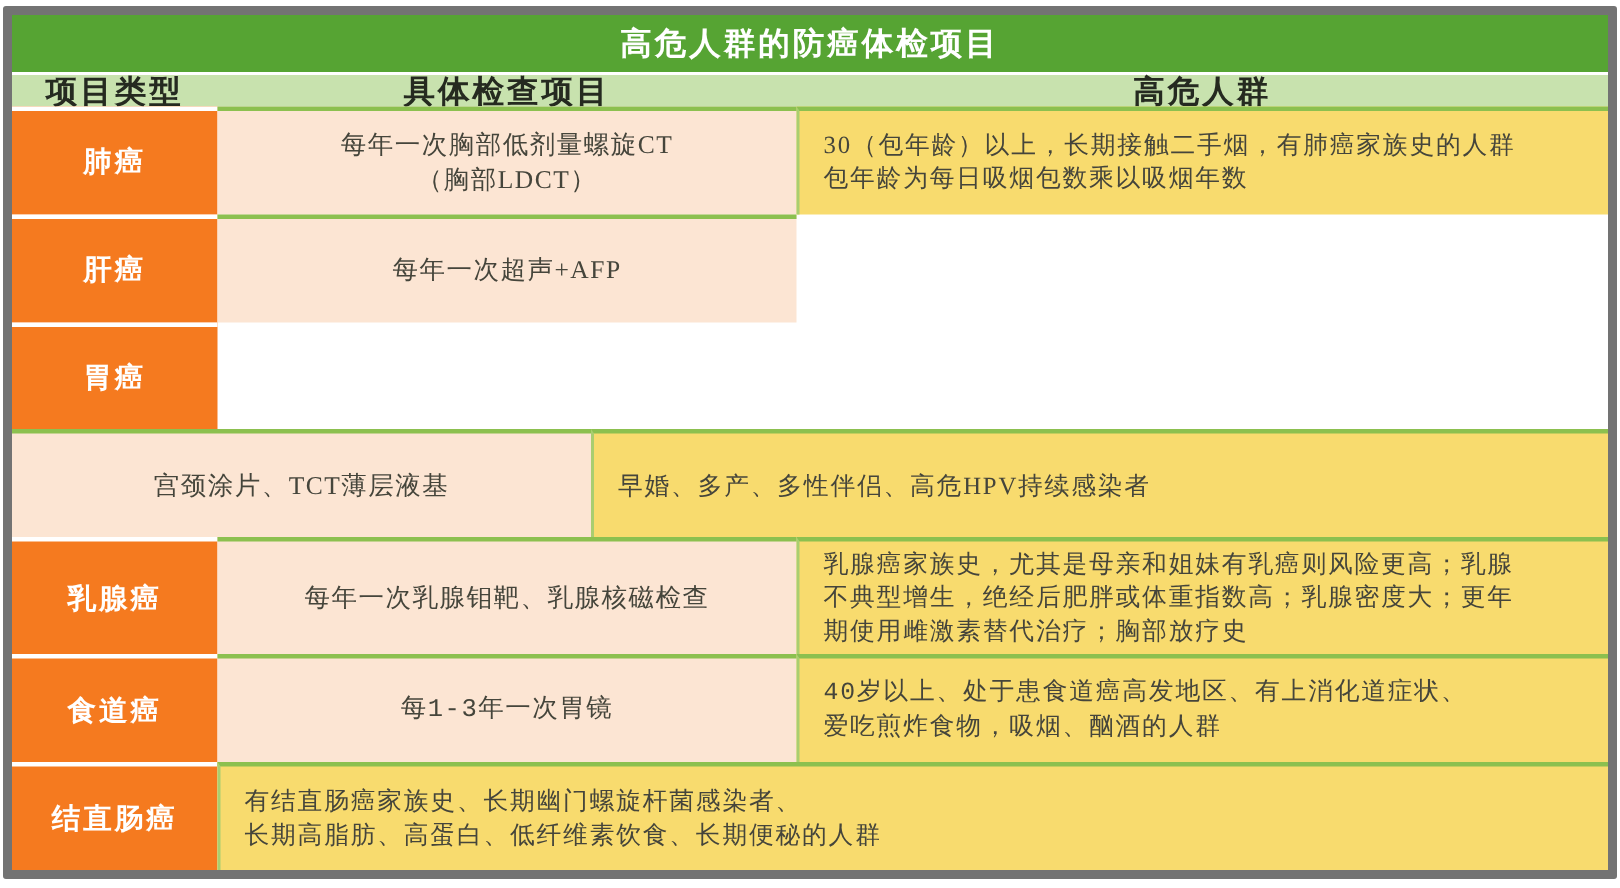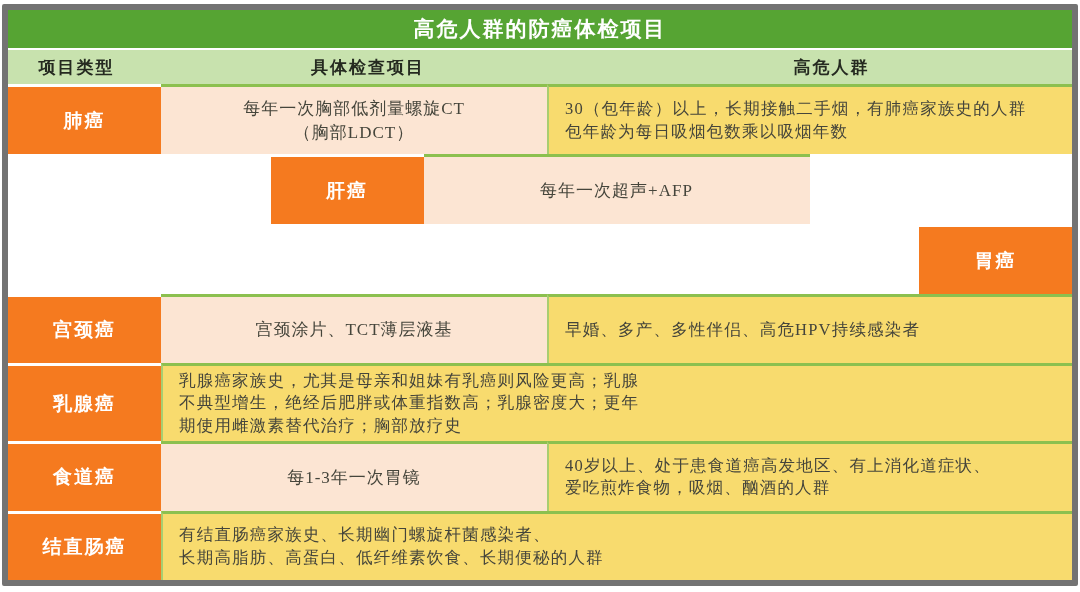--- a/index.html
+++ b/index.html
@@ -26,36 +26,35 @@
     height: 40px;
     background: #56A433;
     color: #ffffff;
     font-size: 21px; font-weight: bold;
     letter-spacing: 2px;
     display: flex; align-items: center; justify-content: center;
     border-bottom: 2px solid #ffffff;
   }
   .header-row {
     display: flex;
-    height: 34px;
+    height: 21px;
     background: #C8E2AE;
     color: #252a20;
-    font-size: 17px; font-weight: bold;
+    font-size: 21px; font-weight: bold;
     letter-spacing: 2px;
-    gap: 30px;
   }
   .header-cell { display: flex; align-items: center; justify-content: center; }
   .hc-type { width: 137px; }
   .hc-exam { width: 386px; }
   .hc-risk { flex: 1; }
 
   .row { display: flex; flex: 1; }
   .cell { display: flex; align-items: center; }
   .cell-type {
-    width: 153px;
+    width: 137px;
     background: #F57A1F;
     color: #ffffff;
     font-size: 19px; font-weight: bold;
     letter-spacing: 2px;
     justify-content: center;
     border-top: 3px solid #ffffff;
   }
   .cell-exam {
     width: 386px;
     background: #FCE5D3;
@@ -79,25 +78,25 @@
     line-height: 1.38;
     border-top: 3px solid #8CC04F;
     border-left: 2px solid #A9CE70;
     padding: 2px 0 2px 16px;
   }
   .row:first-of-type .cell-type { border-top: none; }
   .row:first-of-type .cell-exam,
   .row:first-of-type .cell-risk { border-top: none; }
 
   .row-lung     { min-height: 70px; }
-  .row-liver    { min-height: 70px; justify-content: center; }
-  .row-stomach  { min-height: 70px; justify-content: flex-end; }
+  .row-liver    { min-height: 70px; }
+  .row-stomach  { min-height: 70px; }
   .row-cervical { min-height: 64px; }
   .row-breast   { min-height: 78px; }
-  .row-esoph    { min-height: 68px; }
+  .row-esoph    { min-height: 68px; font-family: Liberation Mono, monospace; }
   .row-colon    { min-height: 68px; }
 </style>
 </head>
 <body>
 
 <div class="page">
   <div class="table-wrap">
 
     <div class="title-bar">高危人群的防癌体检项目</div>
 
@@ -118,27 +117,27 @@
     <div class="row row-liver">
       <div class="cell cell-type">肝癌</div>
       <div class="cell cell-exam">每年一次超声+AFP</div>
     </div>
 
     <div class="row row-stomach">
       <div class="cell cell-type">胃癌</div>
     </div>
 
     <div class="row row-cervical">
-      <div class="cell cell-type">宫颈癌</div>
       <div class="cell cell-exam">宫颈涂片、TCT薄层液基</div>
       <div class="cell cell-risk">早婚、多产、多性伴侣、高危HPV持续感染者</div>
     </div>
 
     <div class="row row-breast">
       <div class="cell cell-type">乳腺癌</div>
+      <div class="cell cell-exam">每年一次乳腺钼靶、乳腺核磁检查</div>
       <div class="cell cell-risk">乳腺癌家族史，尤其是母亲和姐妹有乳癌则风险更高；乳腺
 不典型增生，绝经后肥胖或体重指数高；乳腺密度大；更年
 期使用雌激素替代治疗；胸部放疗史</div>
     </div>
 
     <div class="row row-esoph">
       <div class="cell cell-type">食道癌</div>
       <div class="cell cell-exam">每1-3年一次胃镜</div>
       <div class="cell cell-risk">40岁以上、处于患食道癌高发地区、有上消化道症状、
 爱吃煎炸食物，吸烟、酗酒的人群</div>

